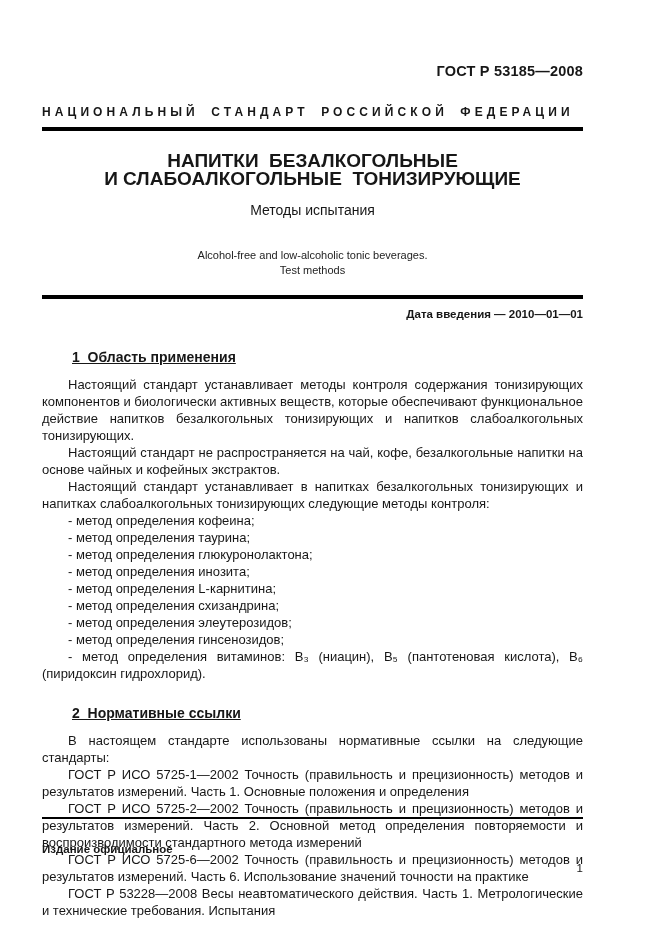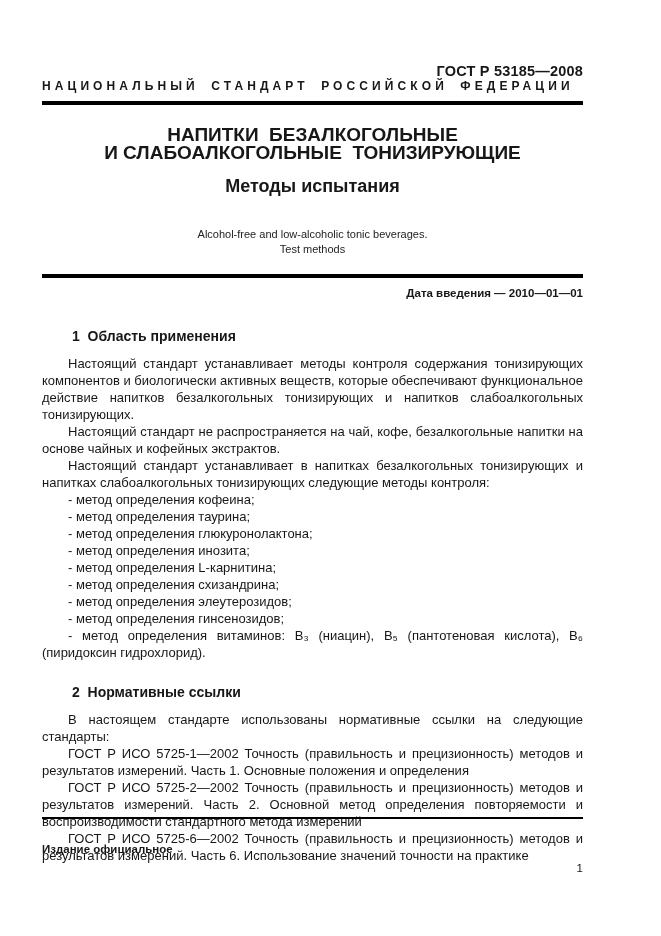--- a/index.html
+++ b/index.html
@@ -25,20 +25,21 @@
   }
   .doc-number {
     margin-top: 63px;
     text-align: right;
     font-weight: bold;
     font-size: 14.5px;
     letter-spacing: 0.2px;
     white-space: pre-wrap;
   }
   .standard-type {
+    margin-top: 26px;
     font-weight: bold;
     font-size: 12px;
     letter-spacing: 4.1px;
     word-spacing: 5px;
     white-space: nowrap;
   }
   .rule {
     background: #000;
     height: 4px;
   }
@@ -48,22 +49,22 @@
     text-align: center;
     font-weight: bold;
     font-size: 19px;
     line-height: 17.5px;
     white-space: pre-wrap;
   }
   .title-ru-first { margin-top: 21px; }
   .subtitle {
     margin-top: 15px;
     text-align: center;
-    font-weight: bold;
-    font-size: 18px;
+    font-weight: normal;
+    font-size: 14px;
     white-space: pre-wrap;
   }
   .title-en {
     text-align: center;
     font-size: 11px;
     line-height: 15px;
     color: #232323;
   }
   .title-en-first { margin-top: 30px; }
   .intro-date {
@@ -72,20 +73,21 @@
     font-weight: bold;
     font-size: 11.5px;
     white-space: pre-wrap;
   }
   h2 {
     margin: 0;
     font-size: 14px;
     font-weight: bold;
     padding-left: 30px;
     white-space: pre-wrap;
+    text-decoration: underline;
   }
   .h2-first  { margin-top: 29px; }
   .h2-second { margin-top: 23px; }
   .body-text { margin-top: 11px; }
   p {
     margin: 0;
     font-size: 13px;
     line-height: 17px;
     text-align: justify;
     text-indent: 26px;
@@ -153,20 +155,21 @@
     </div>
   </section>
 
   <section>
     <h2 class="h2-second">2  Нормативные ссылки</h2>
     <div class="body-text">
       <p>В настоящем стандарте использованы нормативные ссылки на следующие стандарты:</p>
       <p>ГОСТ Р ИСО 5725-1—2002 Точность (правильность и прецизионность) методов и результатов измерений. Часть 1. Основные положения и определения</p>
       <p>ГОСТ Р ИСО 5725-2—2002 Точность (правильность и прецизионность) методов и результатов измерений. Часть 2. Основной метод определения повторяемости и воспроизводимости стандартного метода измерений</p>
       <p>ГОСТ Р ИСО 5725-6—2002 Точность (правильность и прецизионность) методов и результатов измерений. Часть 6. Использование значений точности на практике</p>
+      <p>ГОСТ Р 53228—2008 Весы неавтоматического действия. Часть 1. Метрологические и техничес­кие требования. Испытания</p>
     </div>
   </section>
 
   <div class="footer">
     <div class="rule-thin"></div>
     <div class="edition">Издание официальное</div>
     <div class="page-number">1</div>
   </div>
 
 </div>

